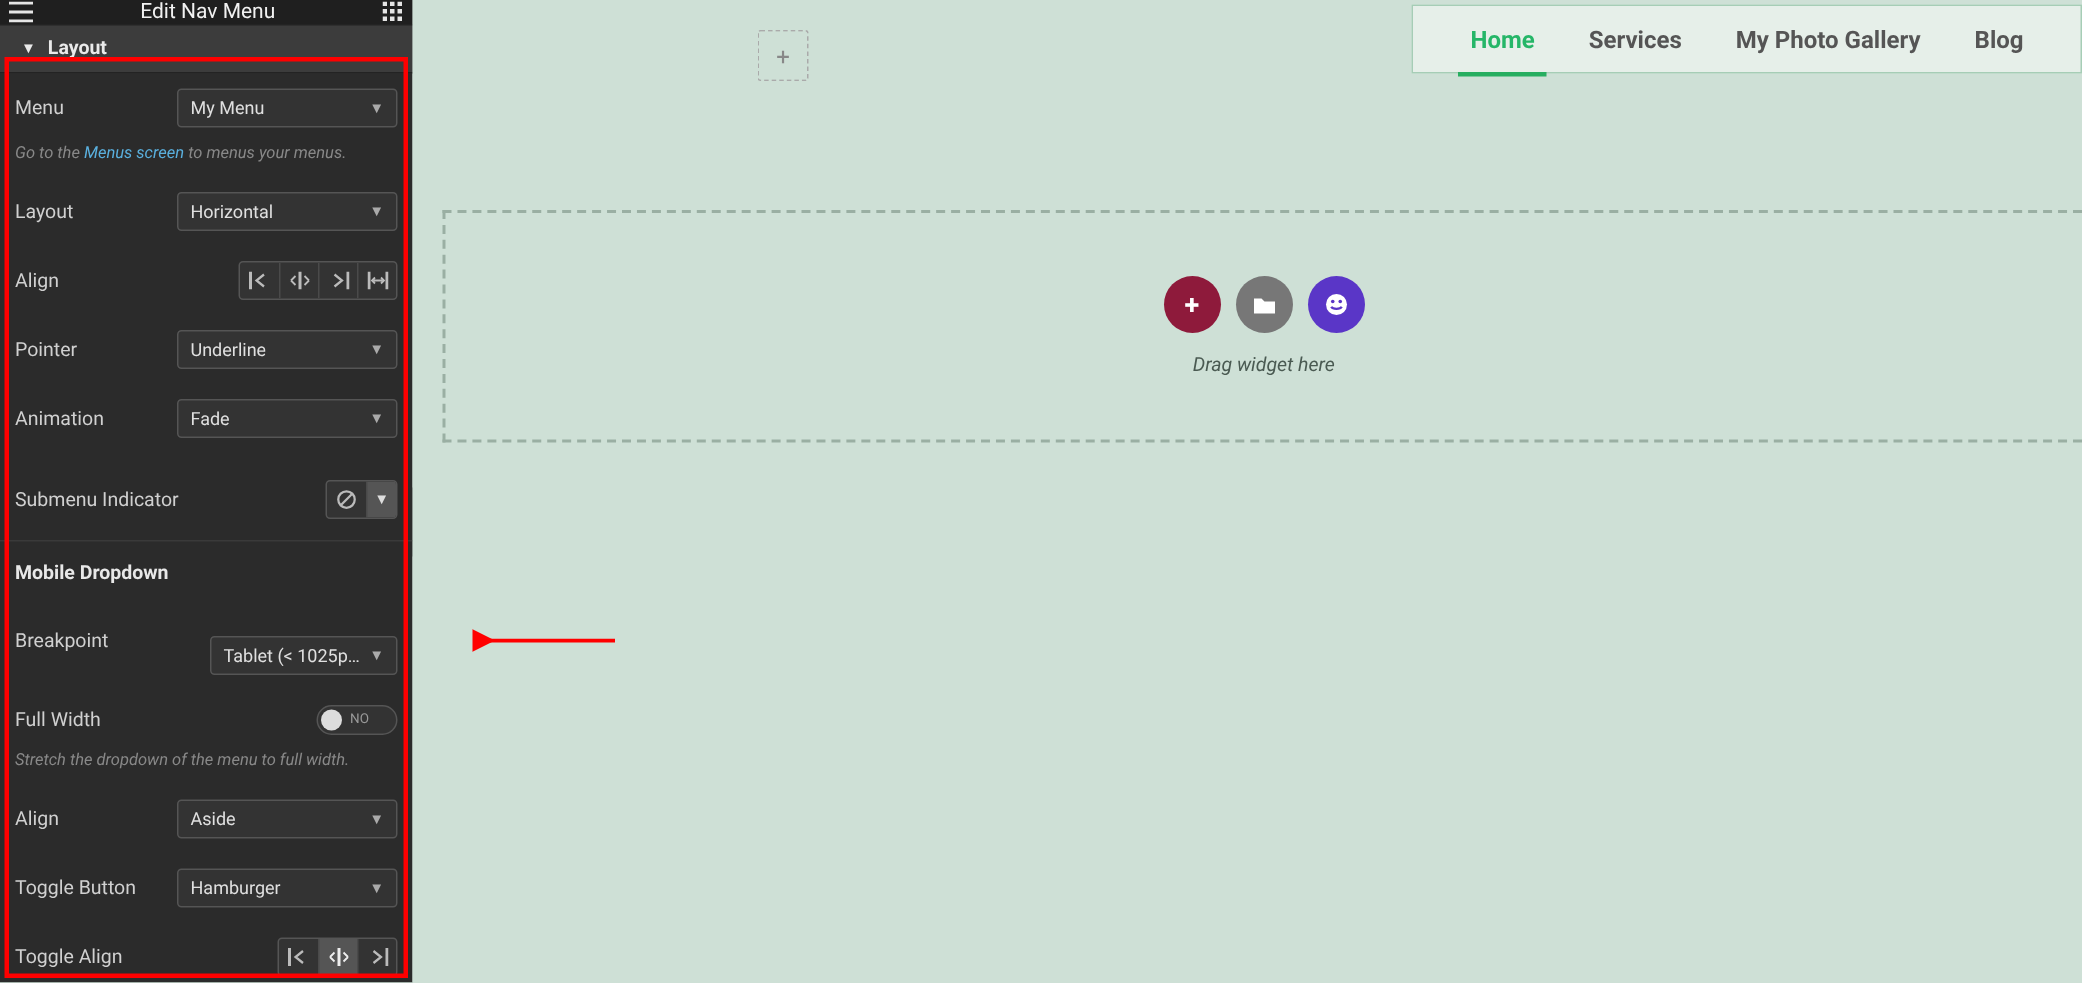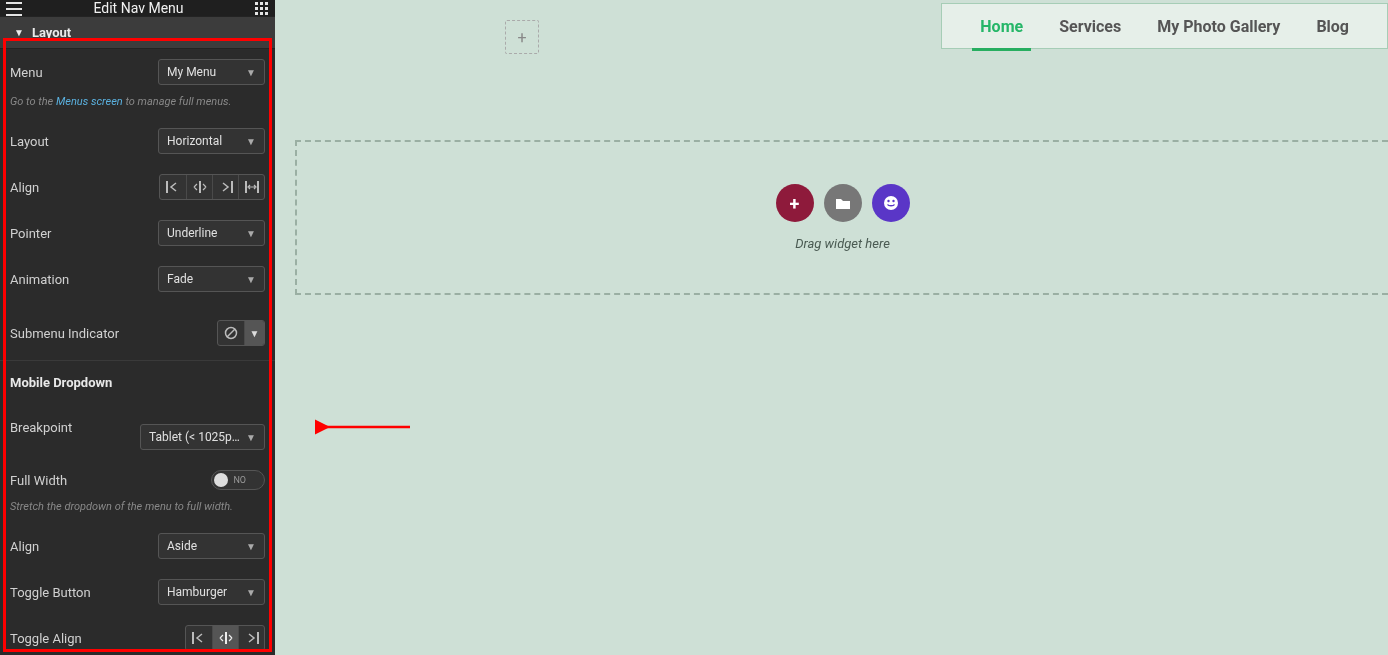--- a/index.html
+++ b/index.html
@@ -17,21 +17,21 @@
   background: #2b2b2b;
   color: #d5d5d5;
   display: flex;
   flex-direction: column;
   position: relative;
 }
 .sidebar-header {
   height: 30px;
   background: #1f1f1f;
   display: flex;
-  align-items: flex-end;
+  align-items: center;
   justify-content: space-between;
   padding: 0 6px;
 }
 .sidebar-header .ham, .sidebar-header .grid { color: #e8e8e8; cursor: pointer; }
 .sidebar-header .title { color: #f1f1f1; font-size: 14px; }
 .ham svg, .grid svg { display: block; }
 .section-header {
   display: flex;
   align-items: center;
   padding: 8px 14px;
@@ -45,21 +45,21 @@
 .section-header .caret { margin-right: 8px; font-size: 10px; }
 .ctrl-row {
   display: flex;
   align-items: center;
   justify-content: space-between;
   padding: 10px 10px;
 }
 .ctrl-label { font-size: 13px; color: #d0d0d0; }
 .ctrl-label.bold { font-weight: 700; color: #e8e8e8; }
 .select {
-  width: 107px;
+  width: 147px;
   background: #333;
   border: 1px solid #555;
   border-radius: 3px;
   color: #e0e0e0;
   font-size: 12px;
   display: flex;
   align-items: center;
   justify-content: space-between;
   padding: 5px 8px;
   cursor: pointer;
@@ -250,21 +250,21 @@
   </div>
 
   <div class="ctrl-row">
     <span class="ctrl-label">Menu</span>
     <div class="select">
       <span class="val">My Menu</span>
       <span class="dd">▼</span>
     </div>
   </div>
   <div class="help">
-    <span>Go to the </span><a href="#">Menus screen</a><span> to manage full menus.</span>
+    <span>Go to the </span><a href="#">Menus screen</a><span> to menus your menus.</span>
   </div>
 
   <div class="ctrl-row">
     <span class="ctrl-label">Layout</span>
     <div class="select">
       <span class="val">Horizontal</span>
       <span class="dd">▼</span>
     </div>
   </div>
 

